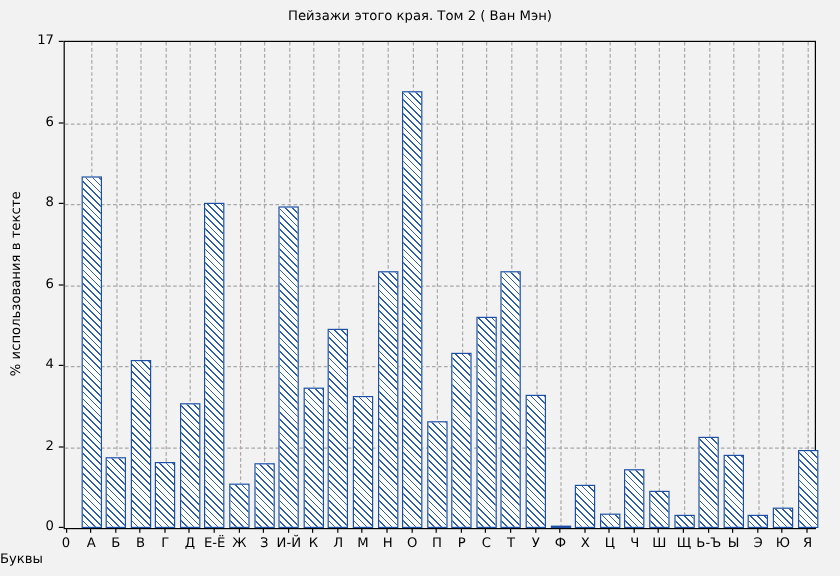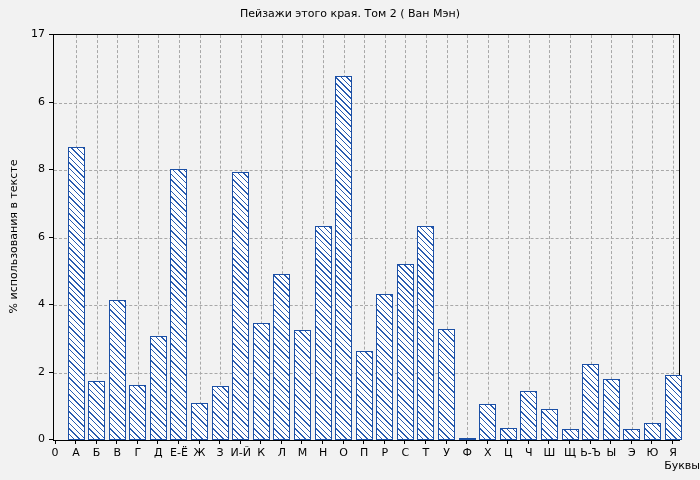--- a/index.html
+++ b/index.html
@@ -39,21 +39,21 @@
   .xtick-mark{position:absolute;width:1px;height:4px;background:#000;}
   .xtick-label{
     position:absolute;text-align:center;font-size:11px;line-height:12px;width:30px;
     margin-left:-15px;
   }
   .ylabel{
     position:absolute;left:-97px;top:230px;width:220px;text-align:center;
     font-size:11px;transform:rotate(-90deg);transform-origin:center center;
   }
   .xlabel{
-    position:absolute;top:459px;left:0;width:700px;text-align:right;font-size:11px;
+    position:absolute;top:459px;left:0;width:700px;text-align:left;font-size:11px;
   }
 </style>
 </head>
 <body>
 
 <div class="screen">
   <div class="title">Пейзажи этого края. Том 2 ( Ван Мэн)</div>
 
   <div class="plot" id="plot">
 

